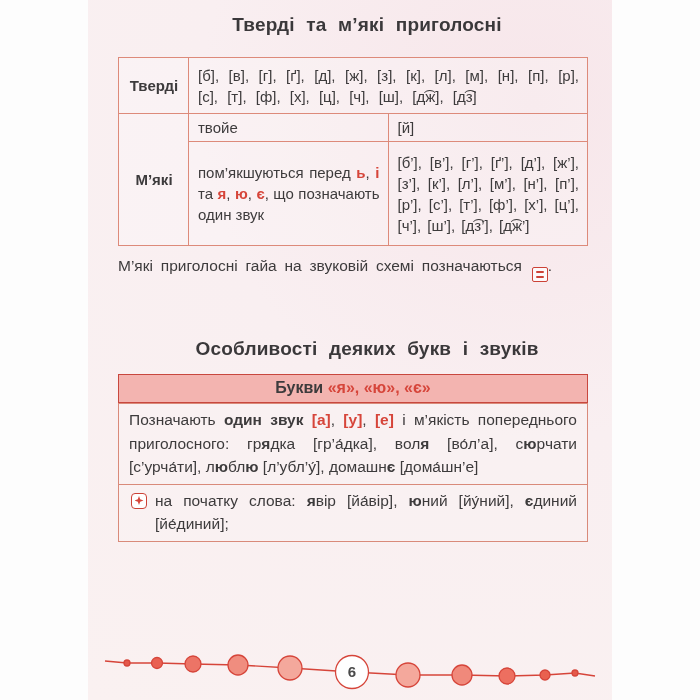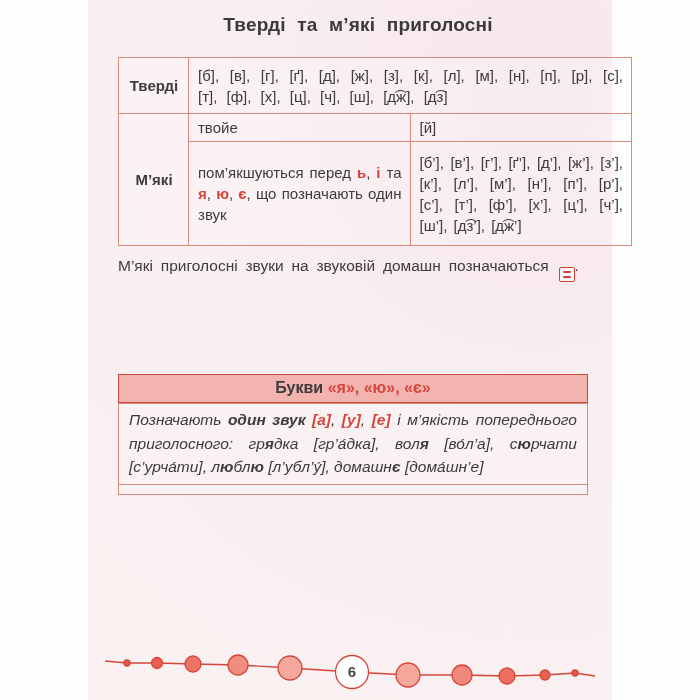--- a/index.html
+++ b/index.html
@@ -10,29 +10,29 @@
     background:#fdfdfd;
     font-family:"Liberation Sans", sans-serif;
     color:#3d3b3c;
     overflow:hidden;
   }
   .page {
     position:absolute; left:88px; top:0; width:524px; height:700px;
     background: radial-gradient(circle at 85% 15%, #f7e6ea 0%, #f9eff1 45%, #faf1f1 100%);
   }
   .page-title {
-    position:absolute; left:8px; width:100%; text-align:center;
+    position:absolute; left:17px; width:100%; text-align:center;
     font-size:19px; font-weight:bold; color:#3a383a; word-spacing:6px; letter-spacing:0.2px;
   }
   .t1 { top:14px; }
   .t2 { top:338px; }
 
   
   table.cons {
-    position:absolute; left:30px; top:57px; width:514px;
+    position:absolute; left:30px; top:57px; width:470px;
     border-collapse:collapse; table-layout:fixed;
   }
   table.cons td {
     border:1px solid #dd8a7a;
     font-size:15px; line-height:21px;
     padding:3px 8px 3px 9px;
     vertical-align:middle;
     background:rgba(255,255,255,0.22);
   }
   td.lbl { font-weight:bold; text-align:center; width:70px; font-size:15.5px; }
@@ -62,21 +62,21 @@
     position:absolute; left:30px; top:374px; width:470px; height:29px;
     background:#f3b4b0; border:1.5px solid #c8473e;
     text-align:center; line-height:26px; font-size:16px; font-weight:bold;
   }
 
   
   .cbox {
     position:absolute; left:30px; top:403px; width:470px;
     border:1.5px solid #d98a7a; background:rgba(255,255,255,0.12);
   }
-  .cbox .sec { padding:4px 10px 5px 10px; font-size:15.5px; line-height:23.5px; text-align:justify;font-style:italic; }
+  .cbox .sec { padding:4px 10px 5px 10px; font-size:15.5px; line-height:23.5px; text-align:justify; }
   .cbox .sec + .sec { border-top:1.5px solid #d98a7a; }
   .bullet-row { display:flex; align-items:flex-start; margin-top:0px; }
   .bullet-icon {
     flex:0 0 16px; width:16px; height:16px; border:1.6px solid #cc4237; border-radius:4px;
     background:#fff; margin:4px 8px 0 2px; display:flex; align-items:center; justify-content:center;
   }
   .bullet-icon .star {
     width:9px; height:9px; background:#d6453a;
     clip-path:polygon(50% 0%, 63% 37%, 100% 50%, 63% 63%, 50% 100%, 37% 63%, 0% 50%, 37% 37%);
   }
@@ -108,34 +108,41 @@
       <td>[й]</td>
     </tr>
     <tr class="r3">
       <td class="cond"><span>пом’якшуються перед </span><span class="seg-br">ь</span><span>, </span><span class="seg-br">і</span><span> та </span><span class="seg-br">я</span><span>, </span><span class="seg-br">ю</span><span>, </span><span class="seg-br">є</span><span>, що позначають один звук</span></td>
       <td class="snd2">[б’], [в’], [г’], [ґ’], [д’], [ж’], [з’], [к’], [л’], [м’], [н’], [п’], [р’], [с’], [т’], [ф’], [х’], [ц’], [ч’], [ш’], [д͡з’], [д͡ж’]</td>
     </tr>
   </tbody>
     </table>
 
   <div class="notes">
-    <div class="note-line"><span>М’які приголосні звуки на звуковій домашн позначаються</span>
+    <div class="note-line"><span>М’які приголосні гайа на звуковій схемі позначаються</span>
       <span class="sym">
           <span class="bar"></span>
           <span class="bar"></span>
         </span><span>.</span>
     </div>
   </div>
 
+  <div class="page-title t2">Особливості деяких букв і звуків</div>
 
   <div class="band"><span class="seg-b">Букви </span><span class="seg-br">«я», «ю», «є»</span></div>
 
   <div class="cbox">
     <div class="sec"><span>Позначають </span><span class="seg-b">один звук </span><span class="seg-br">[а]</span><span>, </span><span class="seg-br">[у]</span><span>, </span><span class="seg-br">[е]</span><span> і м’якість попереднього приголосного: гр</span><span class="seg-b">я</span><span>дка [гр’а́дка], вол</span><span class="seg-b">я</span><span> [во́л’а], с</span><span class="seg-b">ю</span><span>рчати [с’урча́ти], л</span><span class="seg-b">ю</span><span>бл</span><span class="seg-b">ю</span><span> [л’убл’у́], домашн</span><span class="seg-b">є</span><span> [дома́шн’е]</span></div>
     <div class="sec">
+      <div class="bullet-row">
+        <span class="bullet-icon">
+            <span class="star"></span>
+          </span>
+        <span class="bullet-text"><span>на початку слова: </span><span class="seg-b">я</span><span>вір [йа́вір], </span><span class="seg-b">ю</span><span>ний [йу́ний], </span><span class="seg-b">є</span><span>диний [йе́диний];</span></span>
+      </div>
     </div>
   </div>
 
   <svg class="wave" viewBox="0 0 524 58">
       <path d="M17,16 L39,18 L69,18 L105,19 L150,20 L202,23 L264,27 L320,30 L374,30 L419,31 L457,30 L487,28 L507,31" fill="none" stroke="#d6453a" stroke-width="1.4"></path>
       <circle cx="39" cy="18" r="3" fill="#e4584b" stroke="#d6453a" stroke-width="1.3"></circle>
       <circle cx="69" cy="18" r="5.5" fill="#e96052" stroke="#d6453a" stroke-width="1.3"></circle>
       <circle cx="105" cy="19" r="8" fill="#ec7466" stroke="#d6453a" stroke-width="1.3"></circle>
       <circle cx="150" cy="20" r="10" fill="#f08d7f" stroke="#d6453a" stroke-width="1.3"></circle>
       <circle cx="202" cy="23" r="12" fill="#f4a89c" stroke="#d6453a" stroke-width="1.3"></circle>

